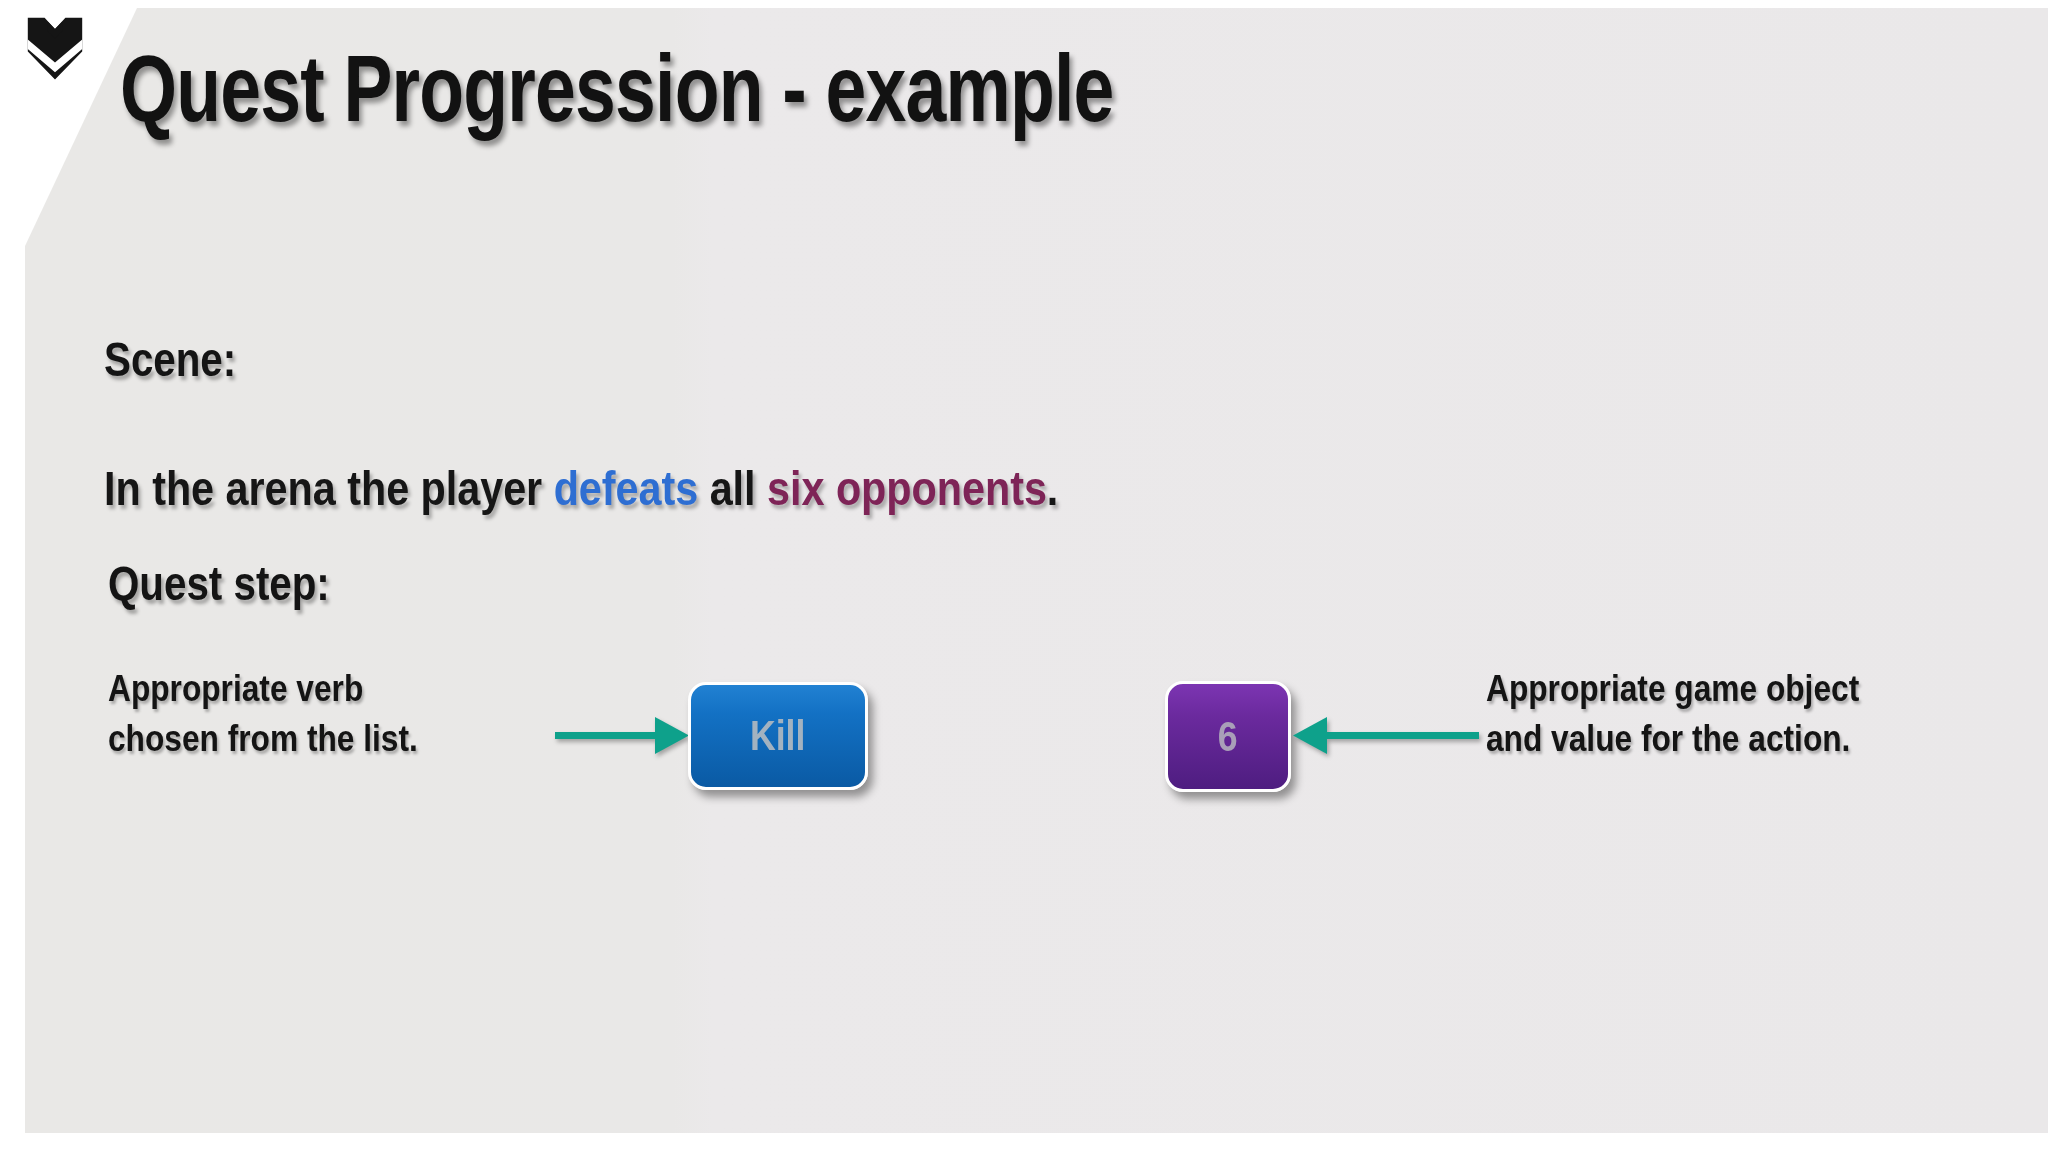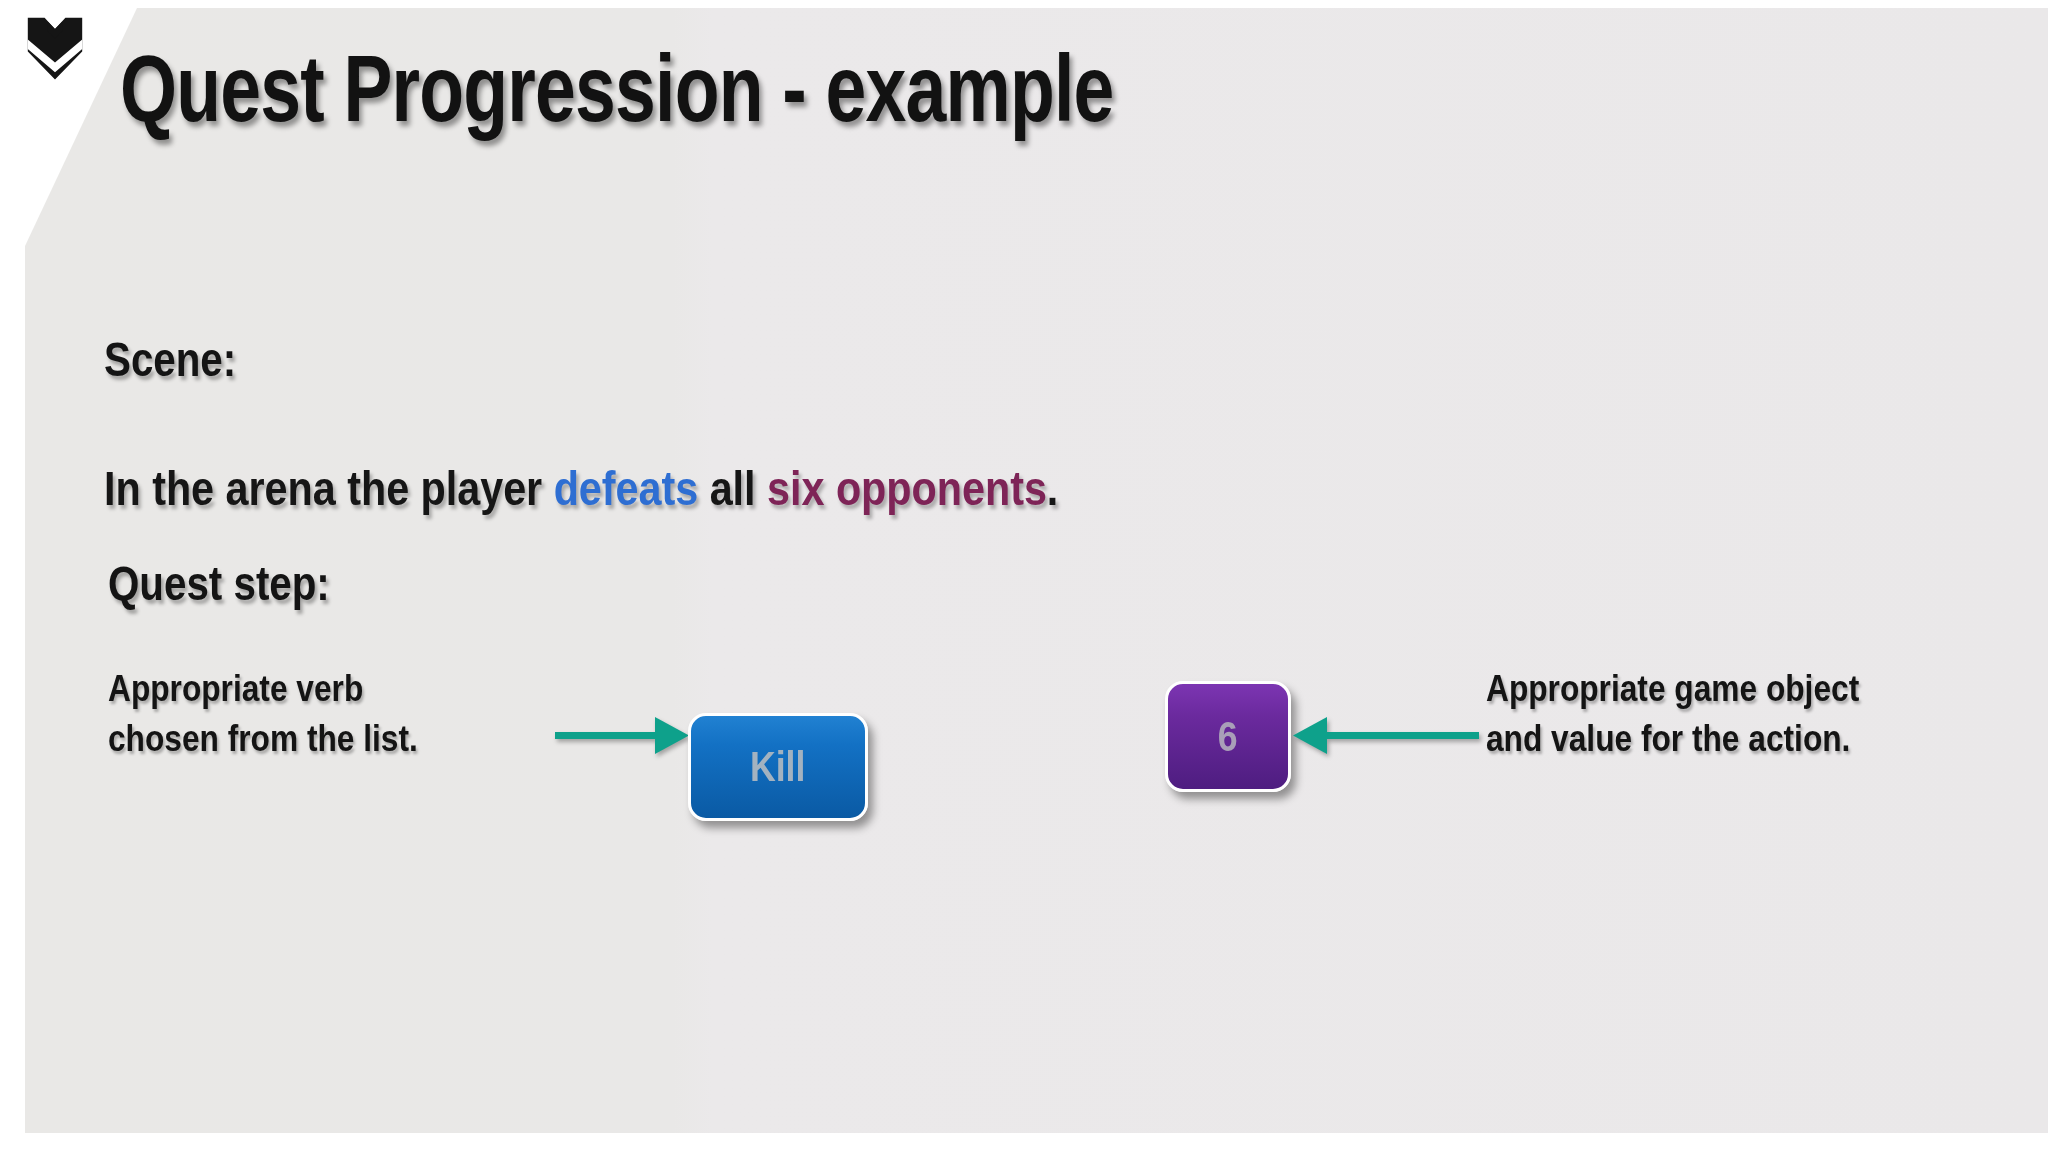--- a/index.html
+++ b/index.html
@@ -53,21 +53,21 @@
     border:3px solid #ffffff;border-radius:18px;
     display:flex;align-items:center;justify-content:center;
     box-shadow:5px 7px 9px rgba(0,0,0,.38);
     cursor:pointer;padding:0;
   }
   .qbtn .lbl{
     font-family:"Liberation Sans","DejaVu Sans",sans-serif;
     font-size:42px;font-weight:600;line-height:1;
     transform:scaleX(.85);transform-origin:center center;white-space:nowrap;
   }
-  .btn-kill{left:688px;top:713px;width:180px;height:108px;
+  .btn-kill{left:688px;top:682px;width:180px;height:108px;
     background:linear-gradient(180deg,#2181d2 0%,#1371c4 28%,#0a5aa4 100%);}
   .btn-kill .lbl{color:#a3b2c0;}
   .btn-gladiator{left:897px;top:681px;width:268px;height:111px;
     background:linear-gradient(180deg,#7c35b2 0%,#6b2a9e 30%,#4e1d80 100%);}
   .btn-gladiator .lbl, .btn-six .lbl{color:#a99fb8;}
   .btn-six{left:1165px;top:681px;width:126px;height:111px;
     background:linear-gradient(180deg,#7c35b2 0%,#6b2a9e 30%,#4e1d80 100%);}
   .arrow{position:absolute;filter:drop-shadow(2px 3px 2px rgba(0,0,0,.30));}
   .arrow-left{left:555px;top:713px;}
   .arrow-right{left:1291px;top:713px;}

